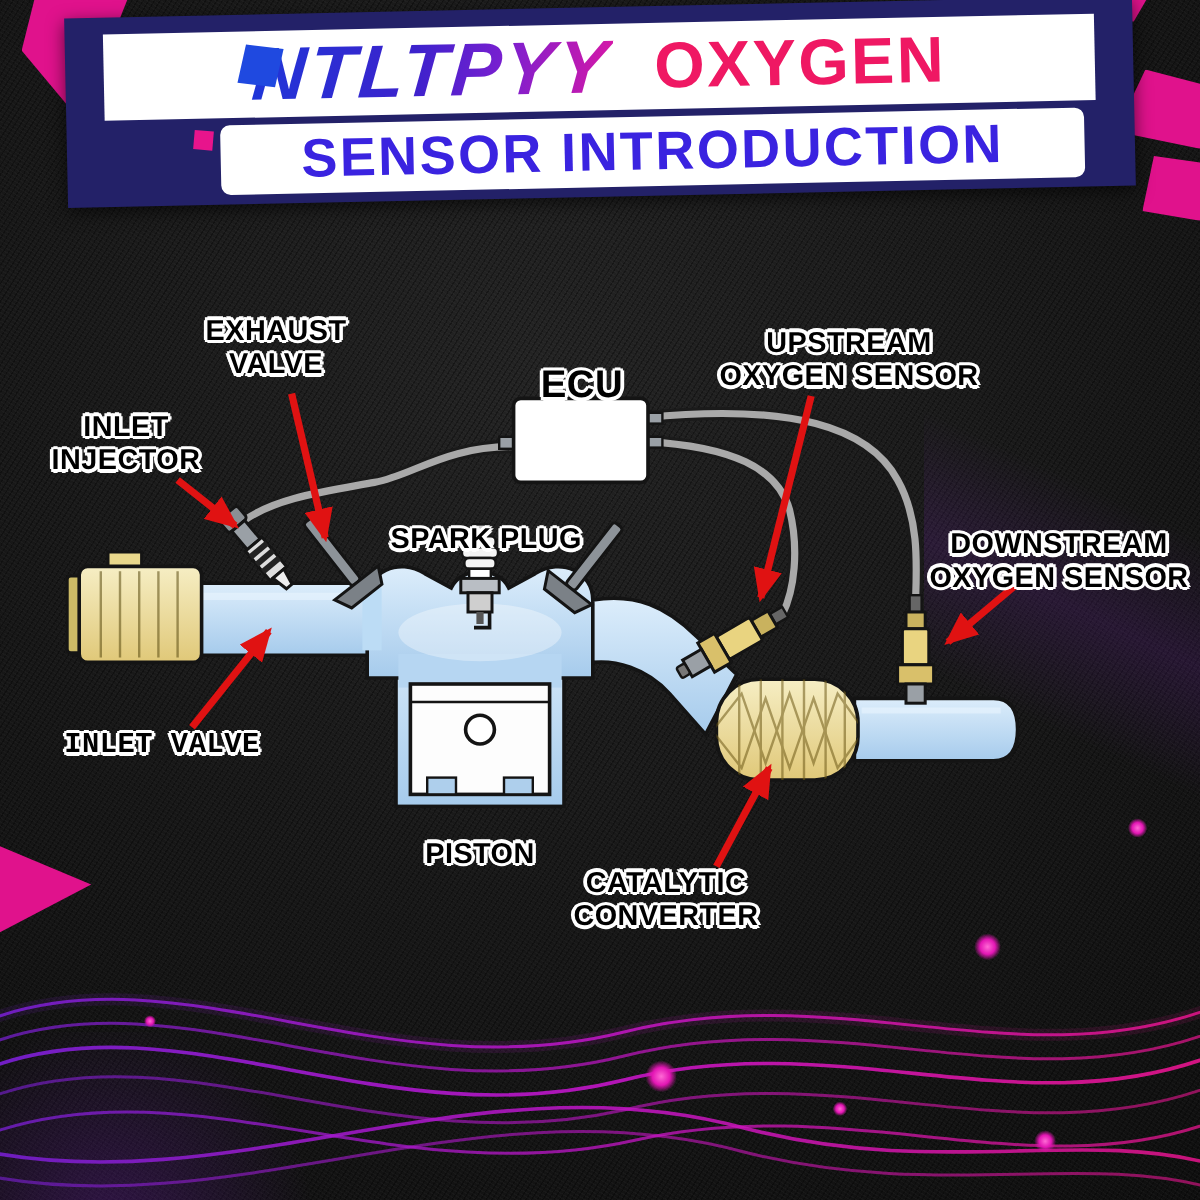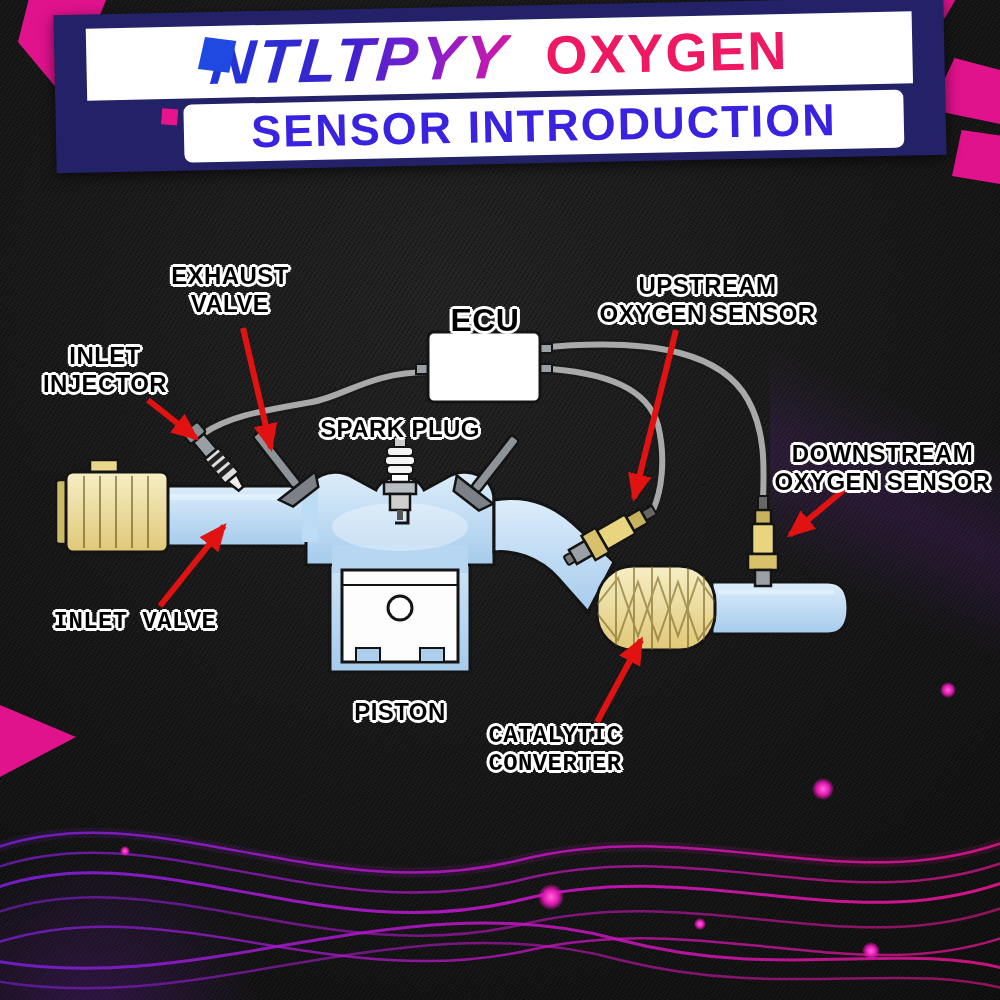--- a/index.html
+++ b/index.html
@@ -40,27 +40,27 @@
   
   .diagram{position:absolute;inset:0;z-index:2;}
 
   
   .dlabel{position:absolute;z-index:4;color:#000;font-weight:800;font-size:24px;line-height:1.18;
     text-align:center;white-space:pre-line;letter-spacing:.4px;
     text-shadow:-2px -2px 0 #fff,2px -2px 0 #fff,-2px 2px 0 #fff,2px 2px 0 #fff,
       0 -3px 0 #fff,0 3px 0 #fff,-3px 0 0 #fff,3px 0 0 #fff;}
   .l-fuel{left:40px;top:342px;width:130px;}
   .l-exh{left:160px;top:262px;width:140px;}
-  .l-spark{left:315px;top:415px;width:170px;}
+  .l-spark{left:315px;top:436px;width:170px;text-align:right;}
   .l-ecu{left:440px;top:302px;width:90px;font-size:32px;}
   .l-up{left:590px;top:272px;width:235px;}
   .l-down{left:765px;top:440px;width:235px;}
   .l-inlet{left:50px;top:608px;width:170px;font-family:Liberation Mono, monospace;}
   .l-piston{left:330px;top:678px;width:140px;margin-top:20px;}
-  .l-cat{left:460px;top:722px;width:190px;font-family:Liberation Mono, monospace;}
+  .l-cat{left:460px;top:722px;width:190px;}
 
   
   .waves{position:absolute;left:0;bottom:0;width:1000px;height:300px;z-index:1;}
   .dot{position:absolute;border-radius:50%;z-index:1;
     background:radial-gradient(circle,#ff6ad5 0%,#e316b4 40%,transparent 72%);}
   .d1{left:812px;top:778px;width:22px;height:22px;}
   .d2{left:538px;top:884px;width:26px;height:26px;}
   .d3{left:862px;top:942px;width:18px;height:18px;}
   .d4{left:940px;top:682px;width:16px;height:16px;}
   .d5{left:694px;top:918px;width:12px;height:12px;}

